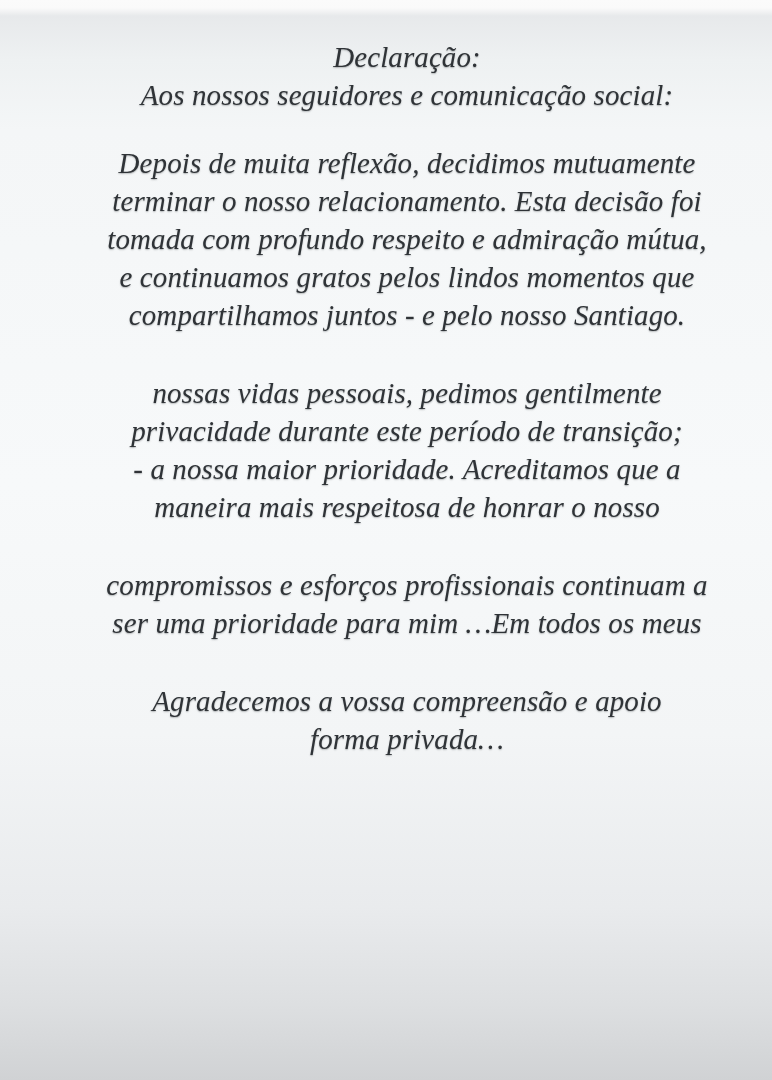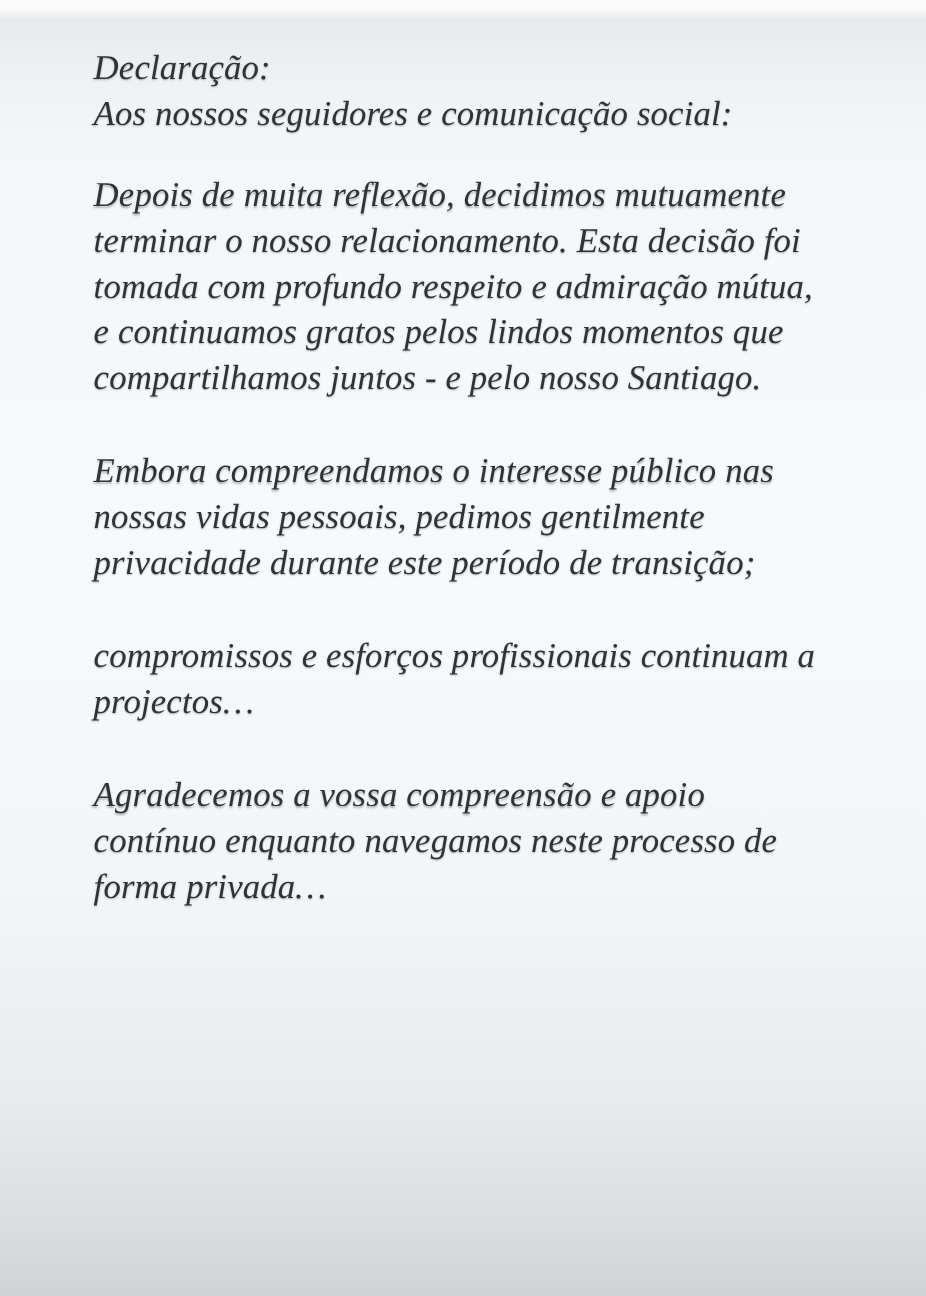--- a/index.html
+++ b/index.html
@@ -19,20 +19,21 @@
       #f4f6f7 130px,
       #f7f9fa 45%,
       #f3f5f6 68%,
       #e9ebed 84%,
       #dddfe1 93%,
       #d0d2d4 100%);
     font-family: "Liberation Serif", "DejaVu Serif", serif;
   }
   .statement {
     padding: 38px 36px 0 78px;
+    text-align: center;
   }
   .para {
     margin: 0 0 40px 0;
   }
   .para.heading {
     margin-bottom: 30px;
   }
   .line {
     display: block;
     white-space: nowrap;
@@ -58,29 +59,29 @@
 
   <p class="para">
     <span class="line">Depois de muita reflexão, decidimos mutuamente</span>
     <span class="line">terminar o nosso relacionamento. Esta decisão foi</span>
     <span class="line">tomada com profundo respeito e admiração mútua,</span>
     <span class="line">e continuamos gratos pelos lindos momentos que</span>
     <span class="line">compartilhamos juntos - e pelo nosso Santiago.</span>
   </p>
 
   <p class="para">
-    <span class="line">Embora compreendamos o interesse público nas</span>
     <span class="line">nossas vidas pessoais, pedimos gentilmente</span>
     <span class="line">privacidade durante este período de transição;</span>
+    <span class="line">- a nossa maior prioridade. Acreditamos que a</span>
+    <span class="line">maneira mais respeitosa de honrar o nosso</span>
   </p>
 
   <p class="para">
     <span class="line">compromissos e esforços profissionais continuam a</span>
-    <span class="line">projectos…</span>
+    <span class="line">ser uma prioridade para mim …Em todos os meus</span>
   </p>
 
   <p class="para">
     <span class="line">Agradecemos a vossa compreensão e apoio</span>
-    <span class="line">contínuo enquanto navegamos neste processo de</span>
     <span class="line">forma privada…</span>
   </p>
 
 </main>
 
 </body></html>

